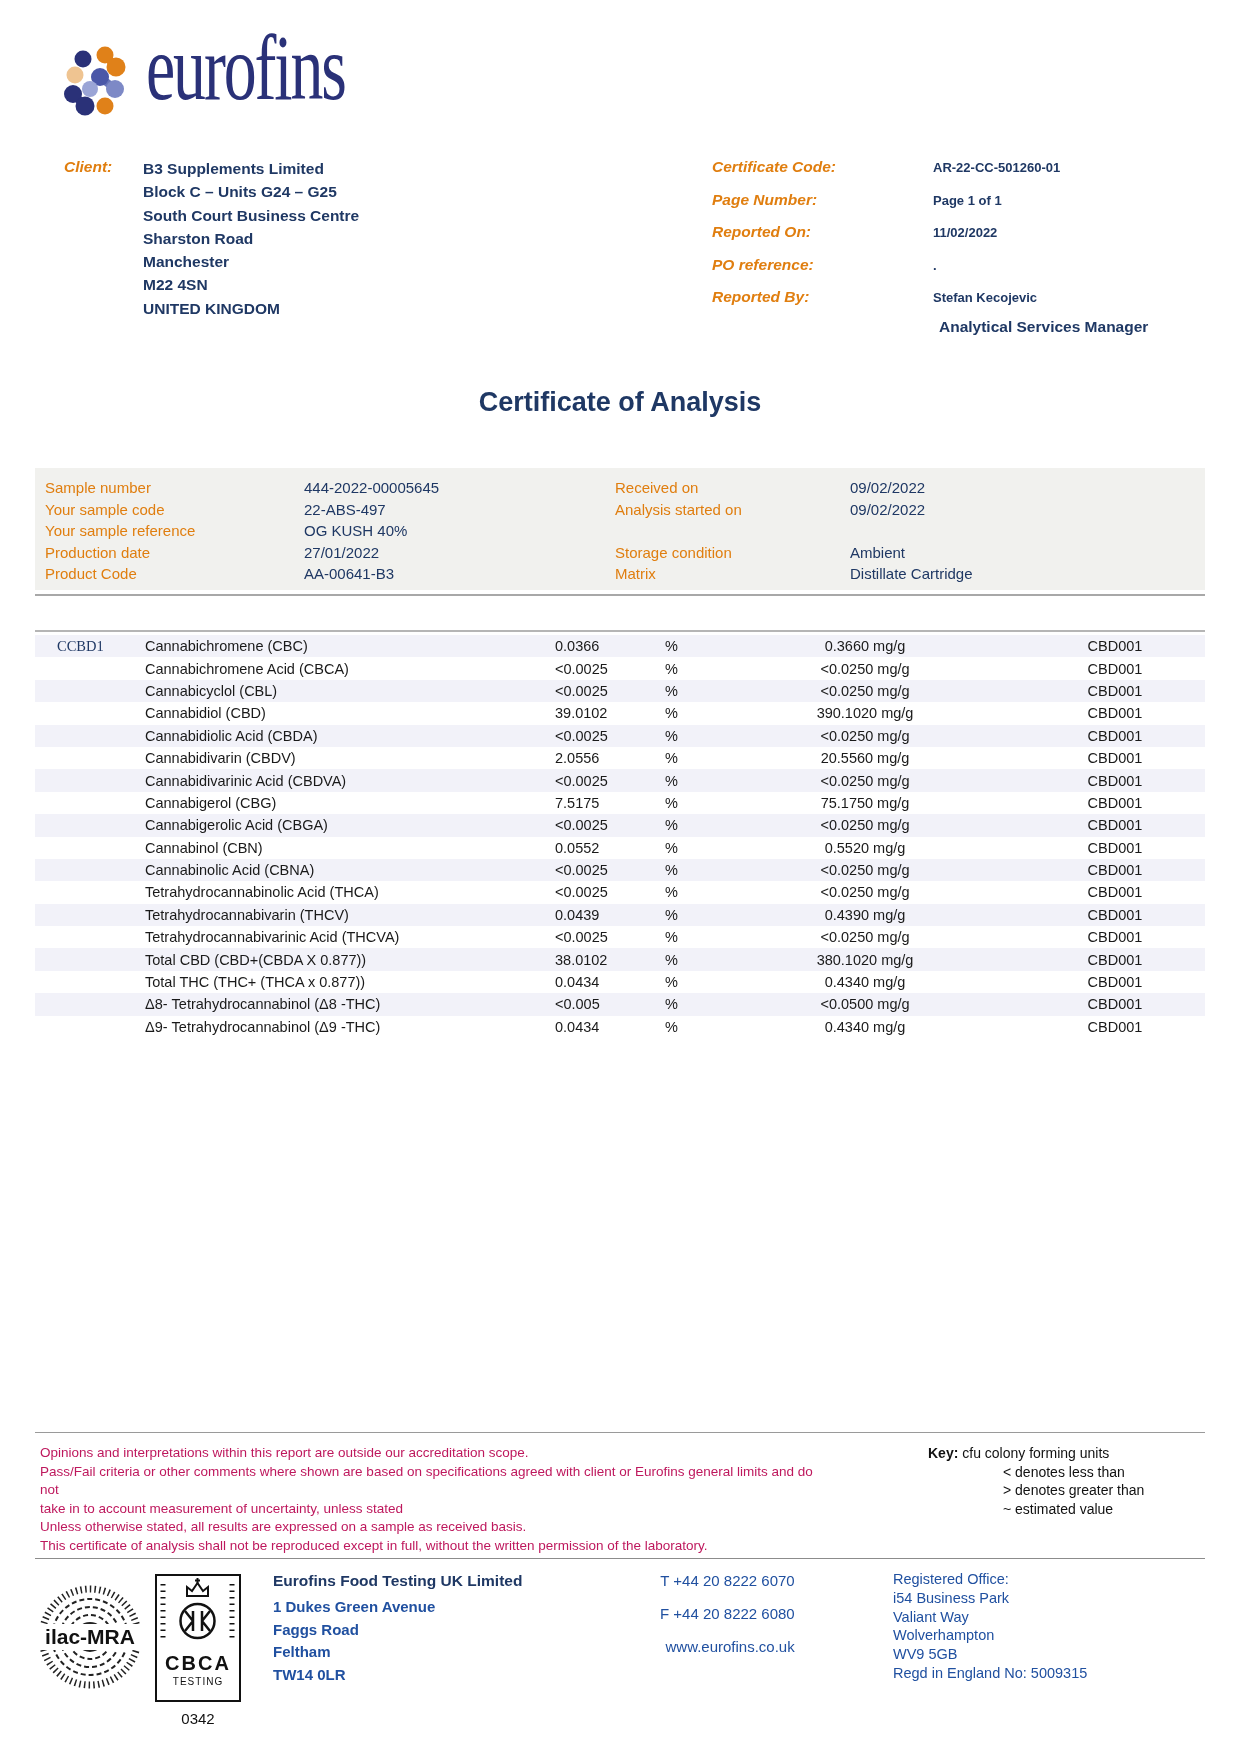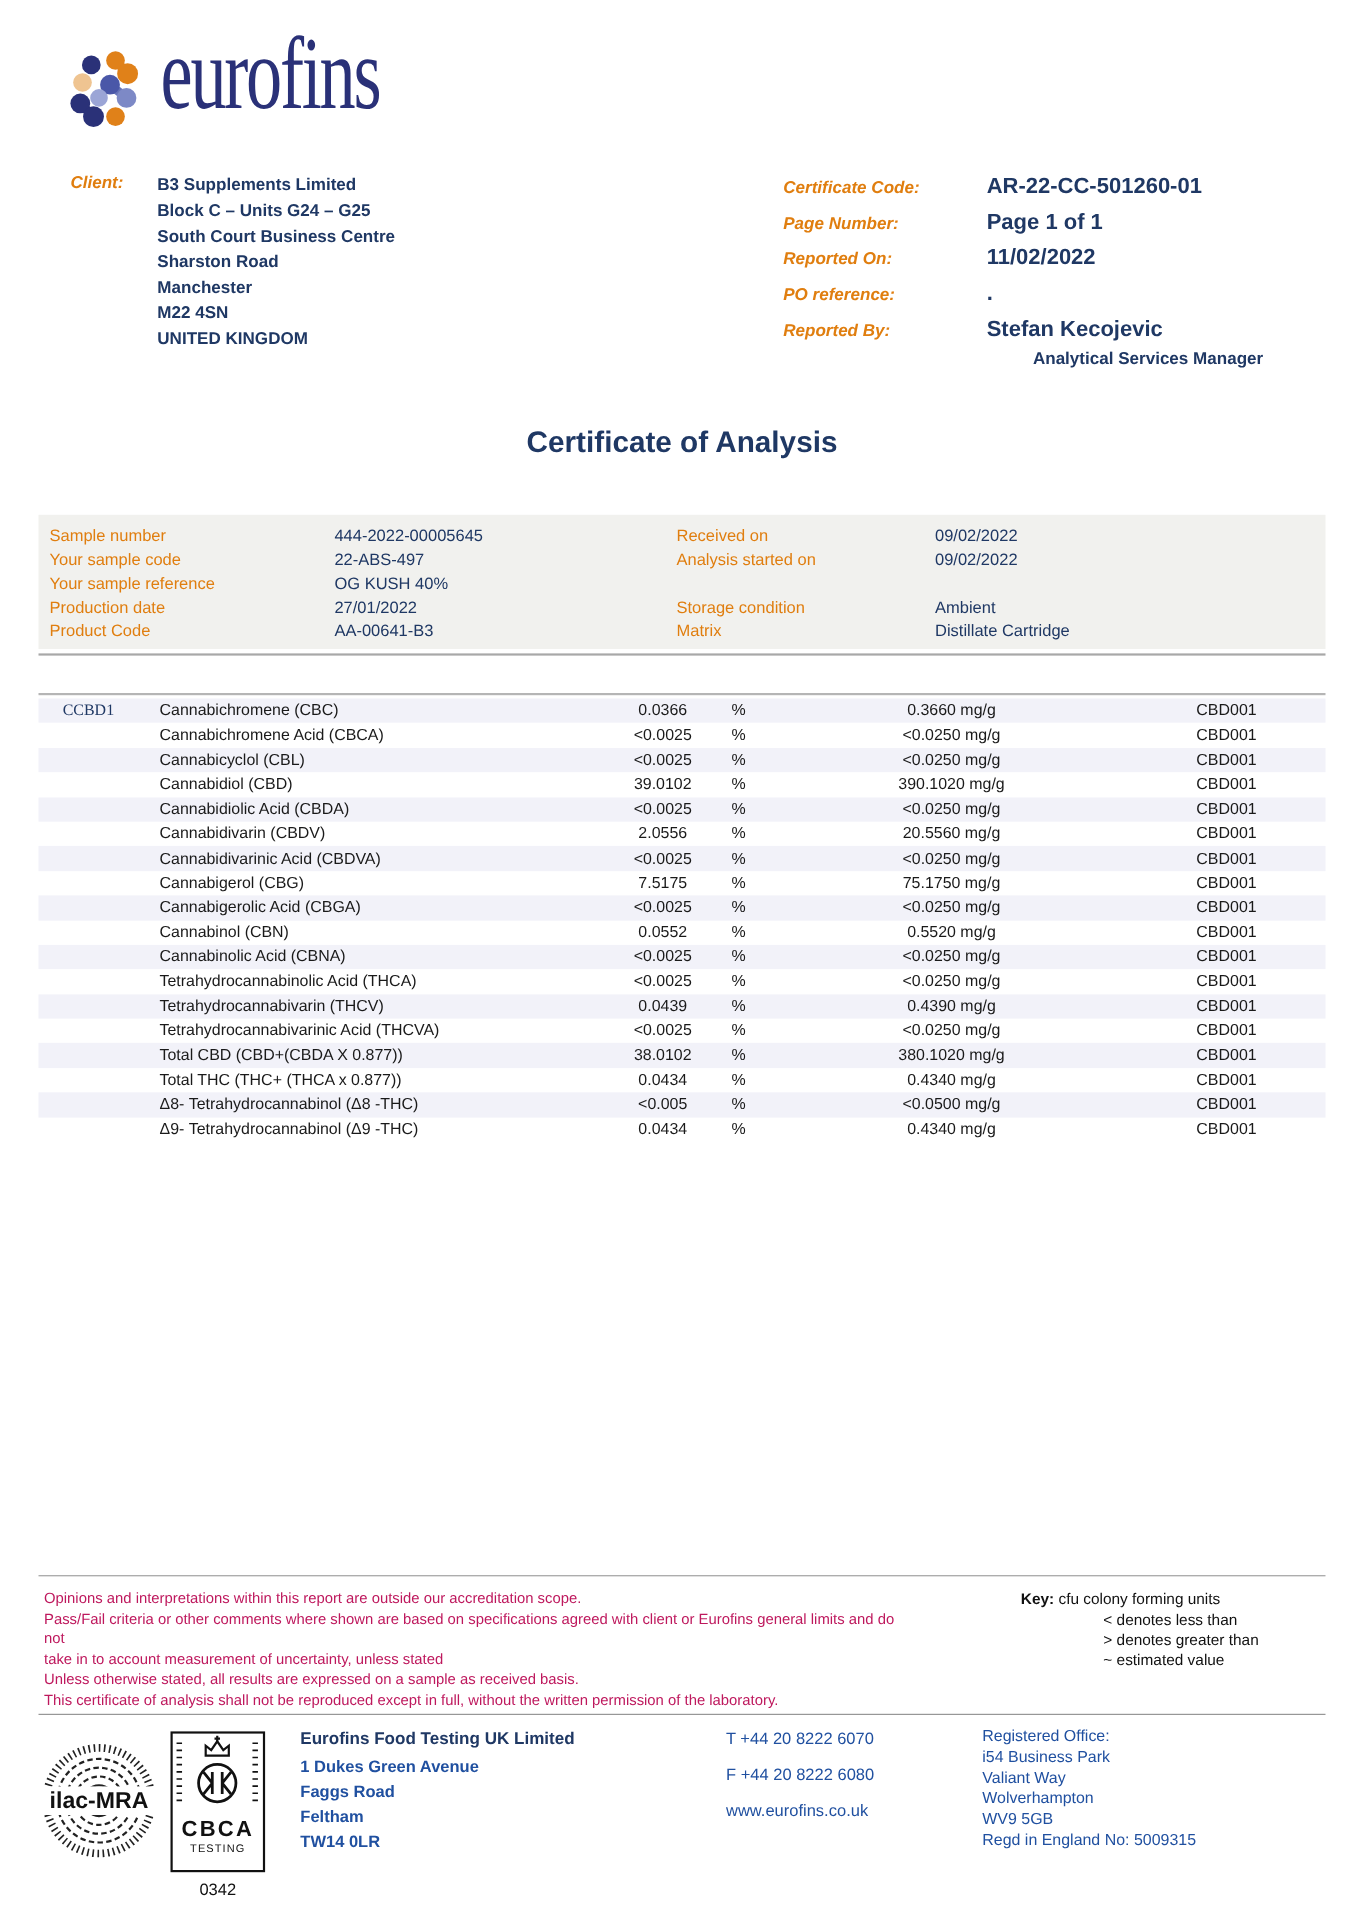--- a/index.html
+++ b/index.html
@@ -17,21 +17,21 @@
 
   
   .client-label{position:absolute;left:64px;top:158px;color:var(--orange);font-weight:bold;font-style:italic;font-size:15.5px;}
   .client-lines{position:absolute;left:143px;top:157px;}
   .client-line{font-weight:bold;color:var(--navy);font-size:15.5px;line-height:23.3px;white-space:nowrap;}
 
   
   .cert-info{position:absolute;left:712px;top:158px;width:470px;}
   .info-row{display:flex;margin-bottom:10.5px;height:22px;align-items:baseline;}
   .info-label{width:185px;color:var(--orange);font-weight:bold;font-style:italic;font-size:15.5px;}
-  .info-value{color:var(--navy);font-weight:bold;font-size:20px;white-space:nowrap;}
+  .info-value{color:var(--navy);font-weight:bold;font-size:13px;white-space:nowrap;margin-left:36px;}
   .reporter-title{position:absolute;left:939px;top:318px;color:var(--navy);font-weight:bold;font-size:15.5px;}
 
   .title{position:absolute;left:0;top:387px;width:1240px;text-align:center;
     color:var(--navy);font-weight:bold;font-size:27px;}
 
   
   .sample-panel{position:absolute;left:35px;top:468px;width:1170px;height:122px;background:var(--panelBg);padding-top:9px;}
   .sample-row{display:grid;grid-template-columns:259px 311px 235px 355px;padding-left:10px;height:21.5px;font-size:15px;align-items:center;}
   .s-label{color:var(--orange);white-space:nowrap;}
   .s-value{color:var(--navy);white-space:nowrap;}
@@ -51,21 +51,21 @@
   .th-results{text-align:center;}
   .th-interp{text-align:center;}
   .th-method{text-align:center;}
 
   .tbody{position:absolute;left:35px;top:635px;width:1170px;}
   .trow{display:grid;grid-template-columns:90px 430px 95px 55px 320px 180px;height:22.4px;align-items:center;
     font-size:14.5px;color:var(--ink);}
   .trow.row-odd{background:var(--stripe);}
   .td-code{padding-left:22px;color:var(--navy);font-family:Liberation Serif, serif;}
   .td-analyte{padding-left:20px;white-space:nowrap;}
-  .td-result{text-align:center;}
+  .td-result{text-align:left;}
   .td-unit{padding-left:15px;}
   .td-interp{text-align:center;}
   .td-method{text-align:center;}
 
   
   .disclaimer{position:absolute;left:40px;top:1444px;width:790px;font-size:13.5px;line-height:18.6px;color:#be185d;}
   .key-panel{position:absolute;left:928px;top:1444px;width:290px;font-size:14px;line-height:18.6px;color:#111;}
   .key-label{font-weight:bold;}
   .key-lines{padding-left:75px;}
 
@@ -74,21 +74,21 @@
   .ukas-box{position:absolute;left:155px;top:1574px;width:86px;height:128px;border:2.5px solid #111;}
   .ukas-inner{position:relative;width:100%;height:100%;text-align:center;}
   .ukas-word{position:absolute;left:0;width:100%;top:76px;font-weight:bold;font-size:20px;letter-spacing:2px;color:#111;font-family:"Liberation Sans",sans-serif;}
   .ukas-sub{position:absolute;left:0;width:100%;top:100px;font-size:10px;letter-spacing:1px;color:#111;}
   .ukas-number{position:absolute;left:155px;top:1710px;width:86px;text-align:center;font-size:15px;color:#111;}
 
   .company{position:absolute;left:273px;top:1572px;}
   .company-name{color:var(--navy);font-weight:bold;font-size:15.5px;margin-bottom:6px;white-space:nowrap;}
   .company-line{color:var(--footerBlue);font-size:15px;line-height:22.5px;white-space:nowrap;font-weight:bold;}
   .contact{position:absolute;left:660px;top:1572px;color:var(--footerBlue);font-size:15px;}
-  .contact-line{margin-bottom:16px;white-space:nowrap;}
+  .contact-line{margin-bottom:16px;white-space:nowrap;text-align:right;}
   .registered{position:absolute;left:893px;top:1570px;color:var(--footerBlue);font-size:14.5px;}
   .registered-line{line-height:18.8px;white-space:nowrap;}
 </style>
 </head>
 <body>
 
 <div class="page">
 
   <svg class="logo-icon" viewBox="0 0 100 90">
     <line x1="67" y1="21" x2="78" y2="33" stroke="#E08119" stroke-width="8" stroke-linecap="round"></line>

